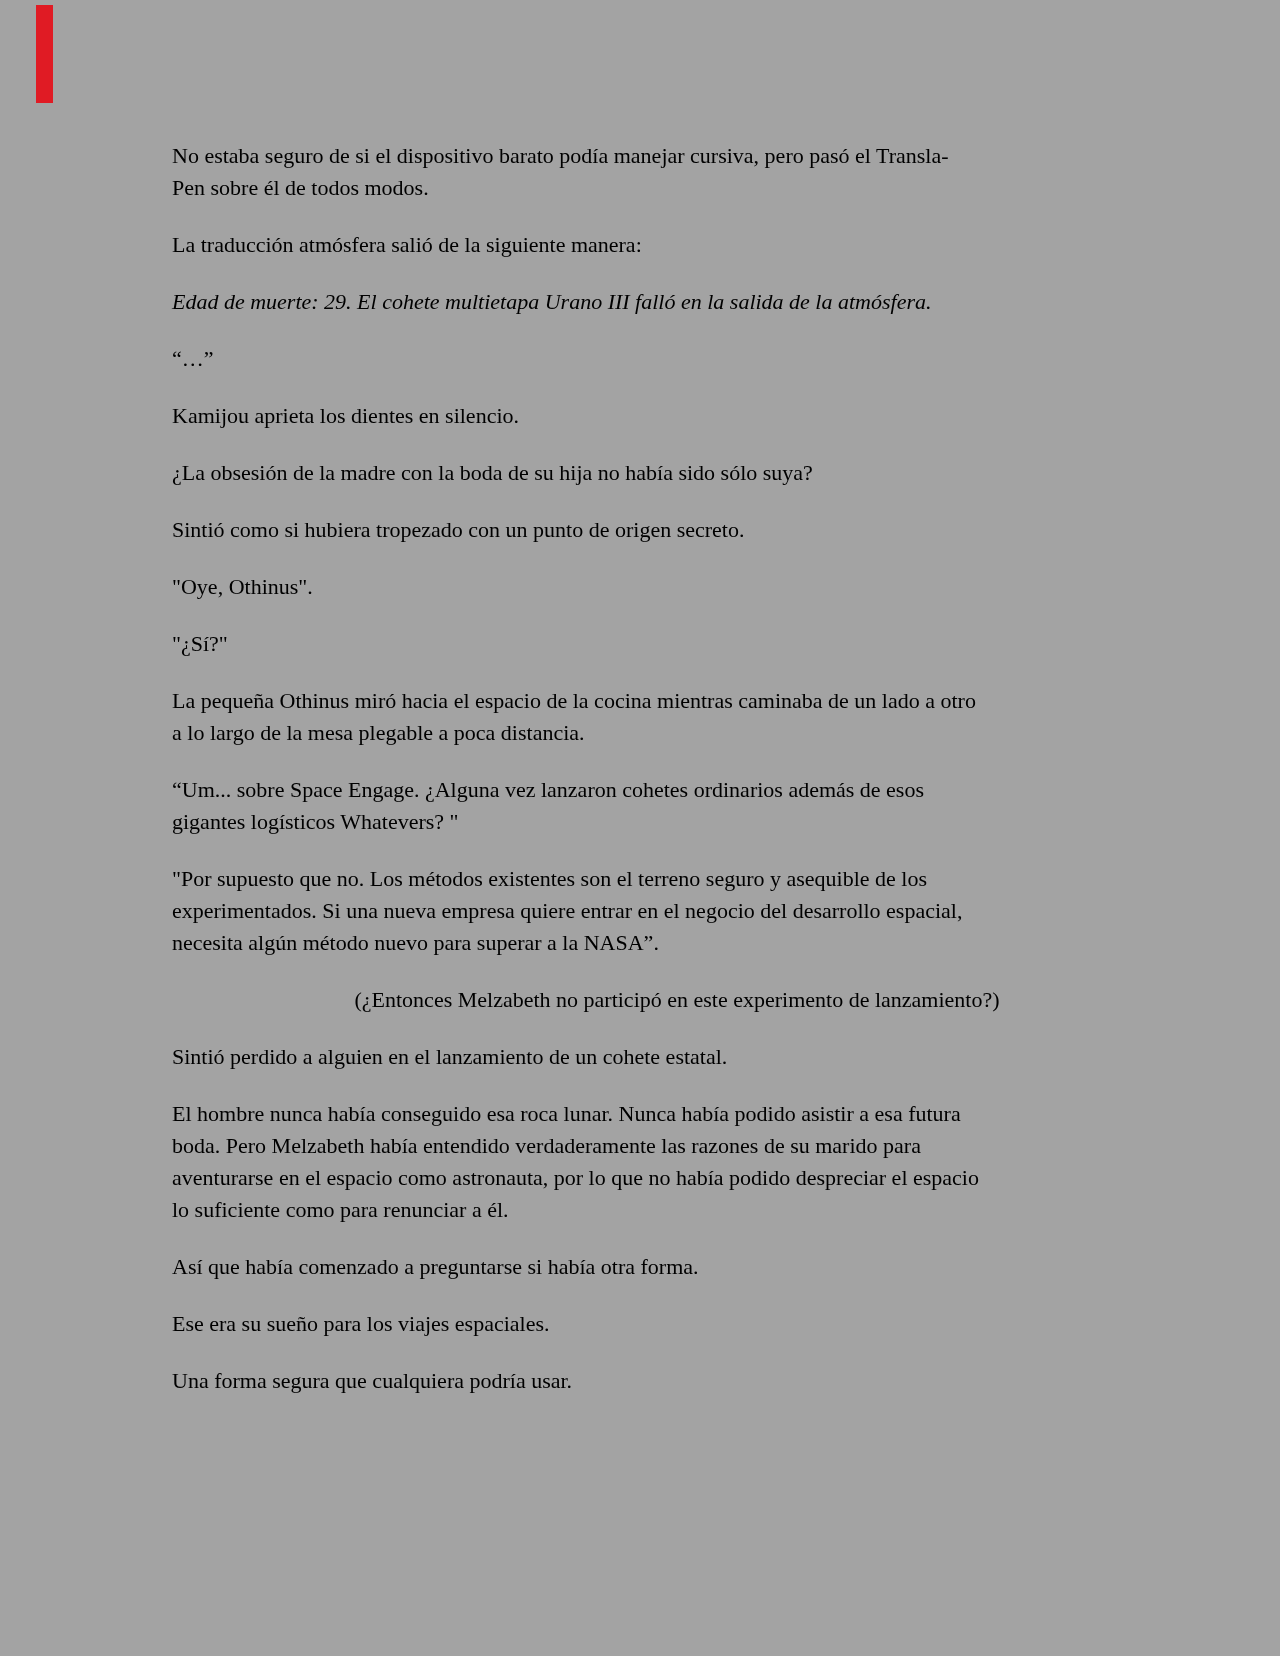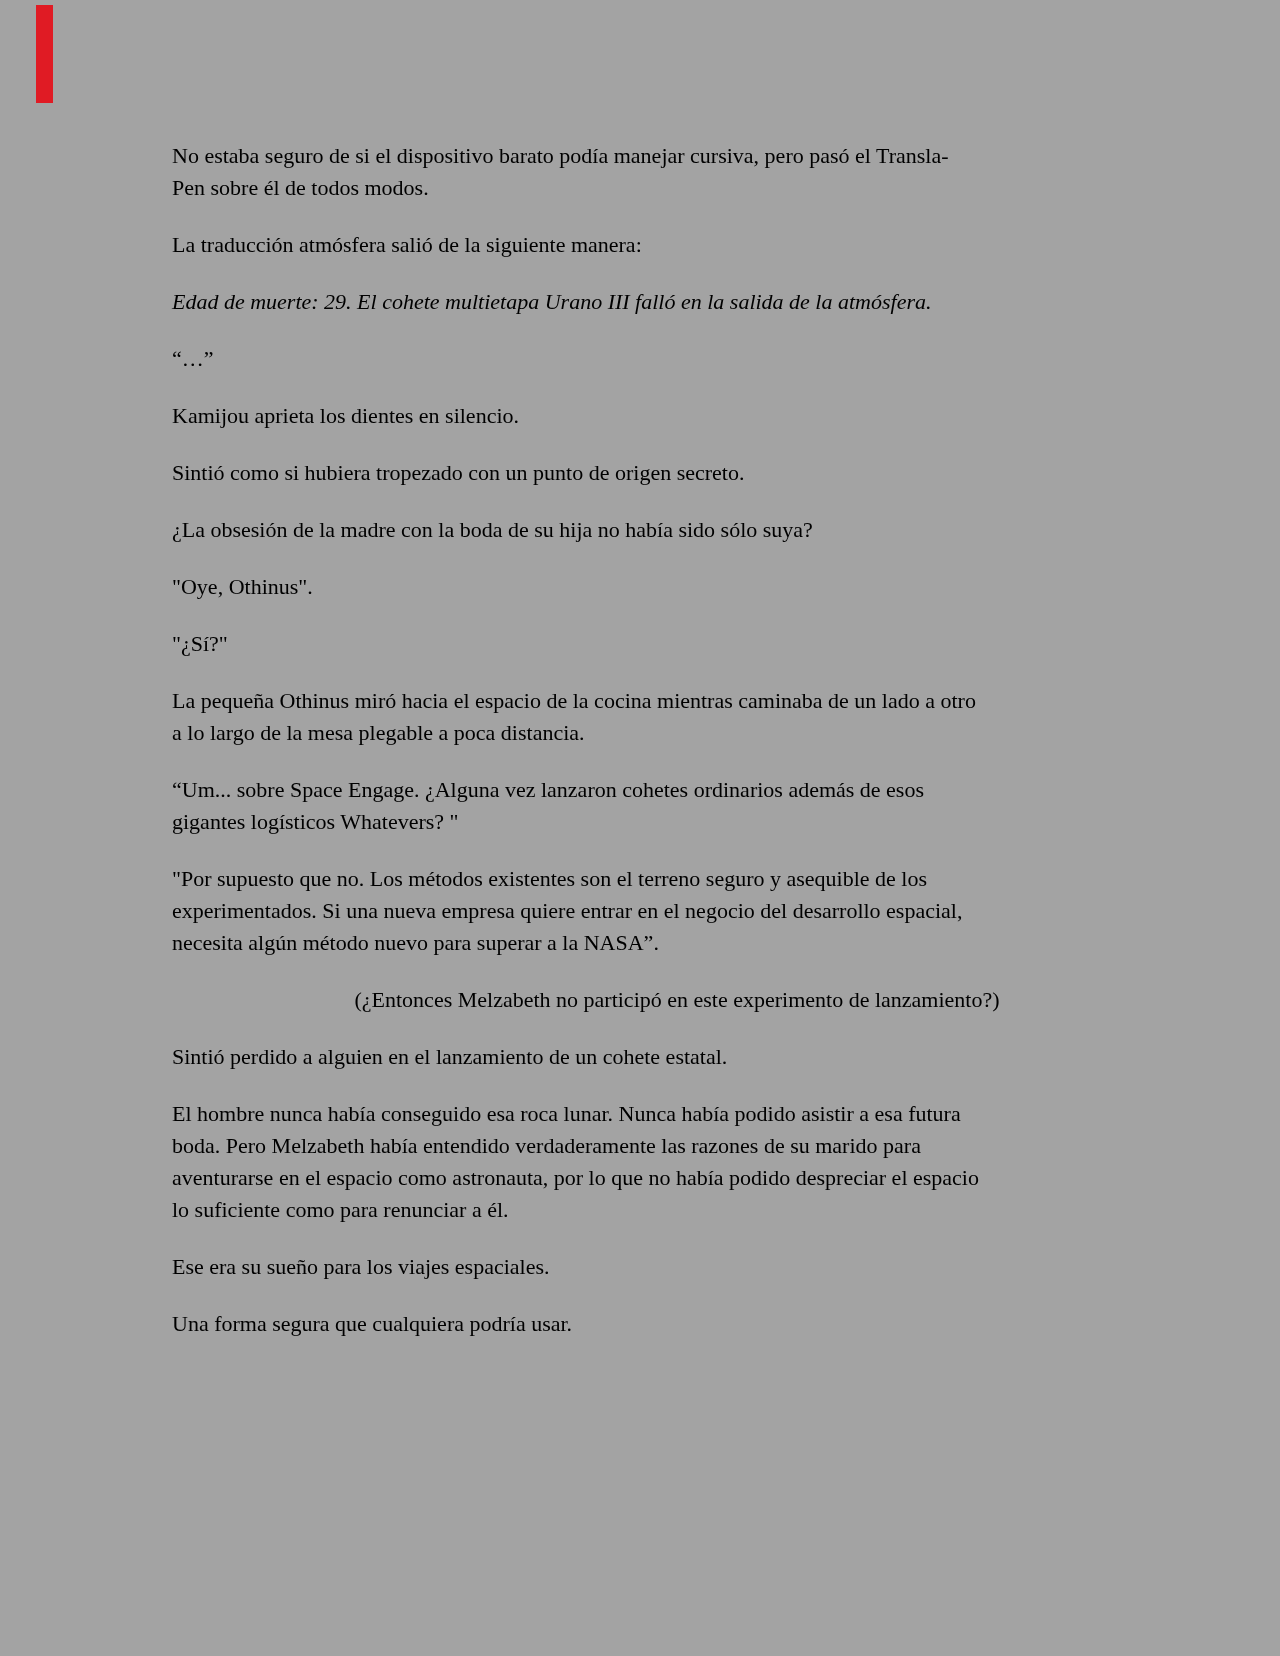--- a/index.html
+++ b/index.html
@@ -44,33 +44,34 @@
 
 <div class="page" style="background: #a3a3a3;">
   <div class="red-marker" style="background: rgb(224, 27, 36);"></div>
   <div class="content" id="content">
       <p style="color: rgb(0, 0, 0);">No estaba seguro de si el dispositivo barato podía manejar cursiva, pero pasó el Transla-
 Pen sobre él de todos modos.</p>
       <p style="color: rgb(0, 0, 0);">La traducción atmósfera salió de la siguiente manera:</p>
       <p class="italic" style="color: rgb(0, 0, 0); font-style: italic;">Edad de muerte: 29. El cohete multietapa Urano III falló en la salida de la atmósfera.</p>
       <p style="color: rgb(0, 0, 0);">“…”</p>
       <p style="color: rgb(0, 0, 0);">Kamijou aprieta los dientes en silencio.</p>
+      <p style="color: rgb(0, 0, 0);">¿La obsesión de la madre con la boda de su hija no había sido sólo suya?</p>
       <p style="color: rgb(0, 0, 0);">Sintió como si hubiera tropezado con un punto de origen secreto.</p>
-      <p style="color: rgb(0, 0, 0);">¿La obsesión de la madre con la boda de su hija no había sido sólo suya?</p>
       <p style="color: rgb(0, 0, 0);">"Oye, Othinus".</p>
       <p style="color: rgb(0, 0, 0);">"¿Sí?"</p>
       <p style="color: rgb(0, 0, 0);">La pequeña Othinus miró hacia el espacio de la cocina mientras caminaba de un lado a otro
 a lo largo de la mesa plegable a poca distancia.</p>
       <p style="color: rgb(0, 0, 0);">“Um... sobre Space Engage. ¿Alguna vez lanzaron cohetes ordinarios además de esos
 gigantes logísticos Whatevers? "</p>
       <p style="color: rgb(0, 0, 0);">"Por supuesto que no. Los métodos existentes son el terreno seguro y asequible de los
 experimentados. Si una nueva empresa quiere entrar en el negocio del desarrollo espacial,
 necesita algún método nuevo para superar a la NASA”.</p>
       <p style="color: rgb(0, 0, 0); text-align: center;">(¿Entonces Melzabeth no participó en este experimento de lanzamiento?)</p>
       <p style="color: rgb(0, 0, 0);">Sintió perdido a alguien en el lanzamiento de un cohete estatal.</p>
       <p style="color: rgb(0, 0, 0);">El hombre nunca había conseguido esa roca lunar. Nunca había podido asistir a esa futura
 boda. Pero Melzabeth había entendido verdaderamente las razones de su marido para
 aventurarse en el espacio como astronauta, por lo que no había podido despreciar el espacio
 lo suficiente como para renunciar a él.</p>
+      <p style="color: rgb(0, 0, 0);">Así que había comenzado a preguntarse si había otra forma.</p>
       <p style="color: rgb(0, 0, 0);">Ese era su sueño para los viajes espaciales.</p>
       <p style="color: rgb(0, 0, 0);">Una forma segura que cualquiera podría usar.</p>
     </div>
 </div>
 
 </body></html>

